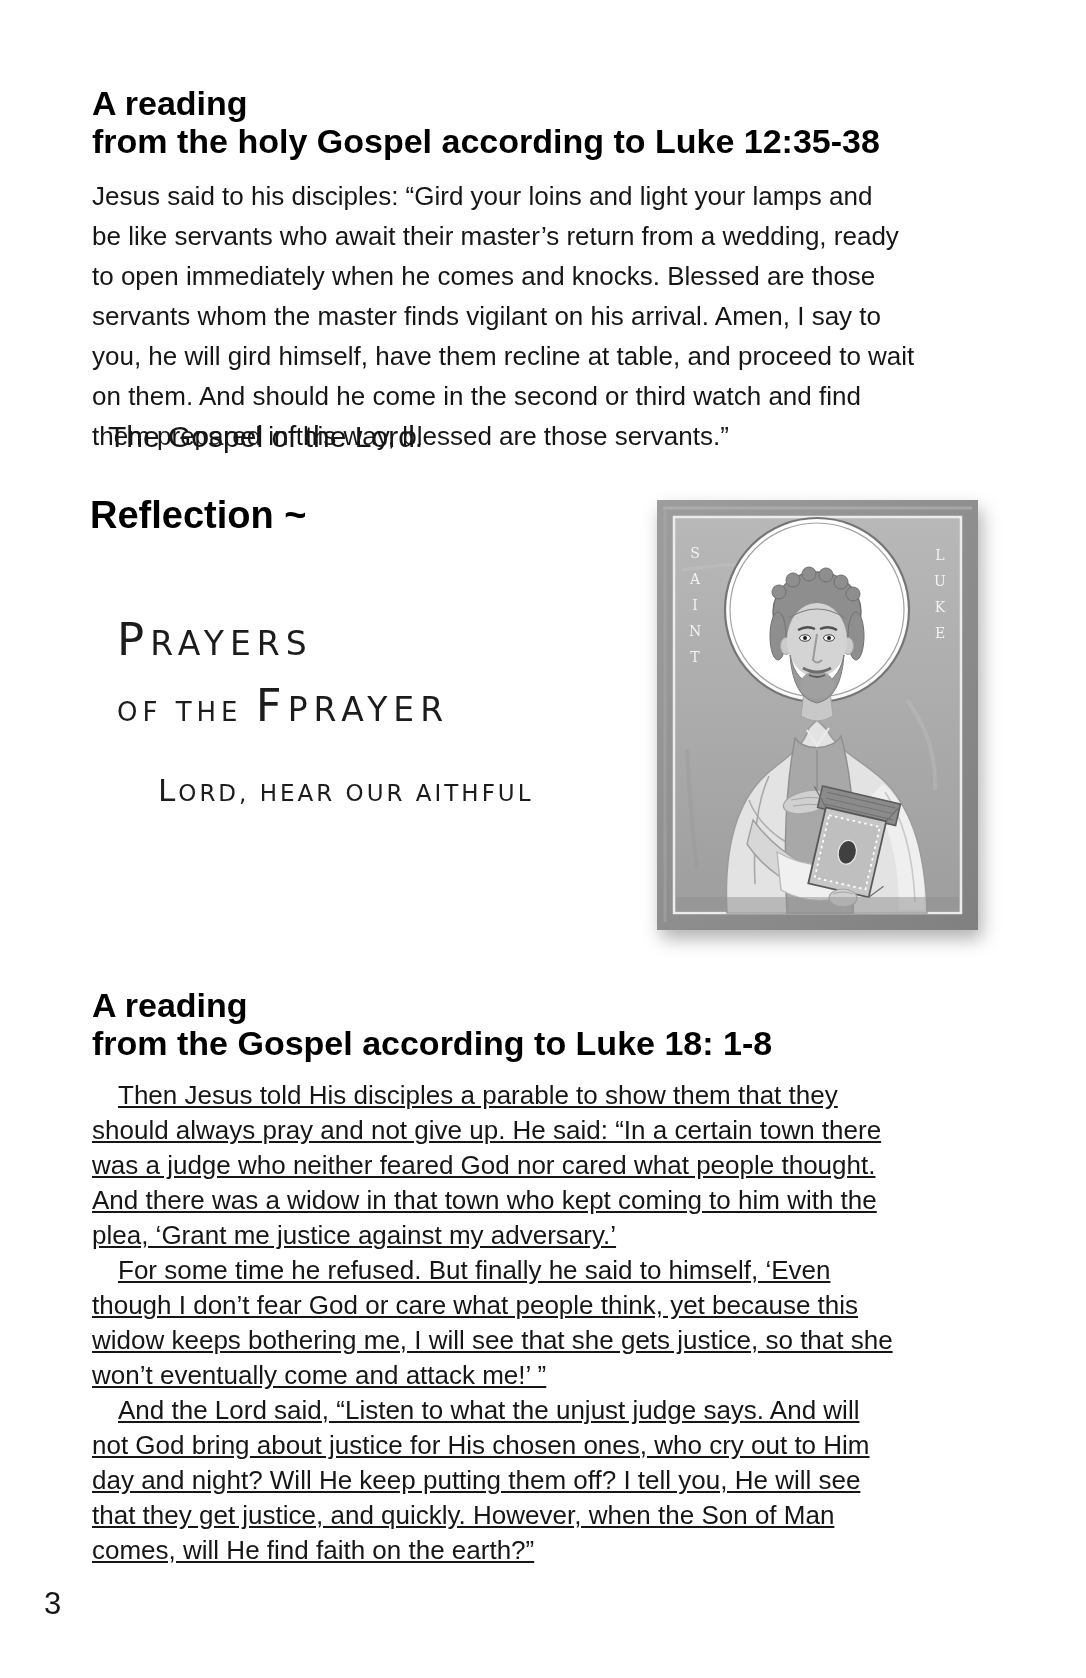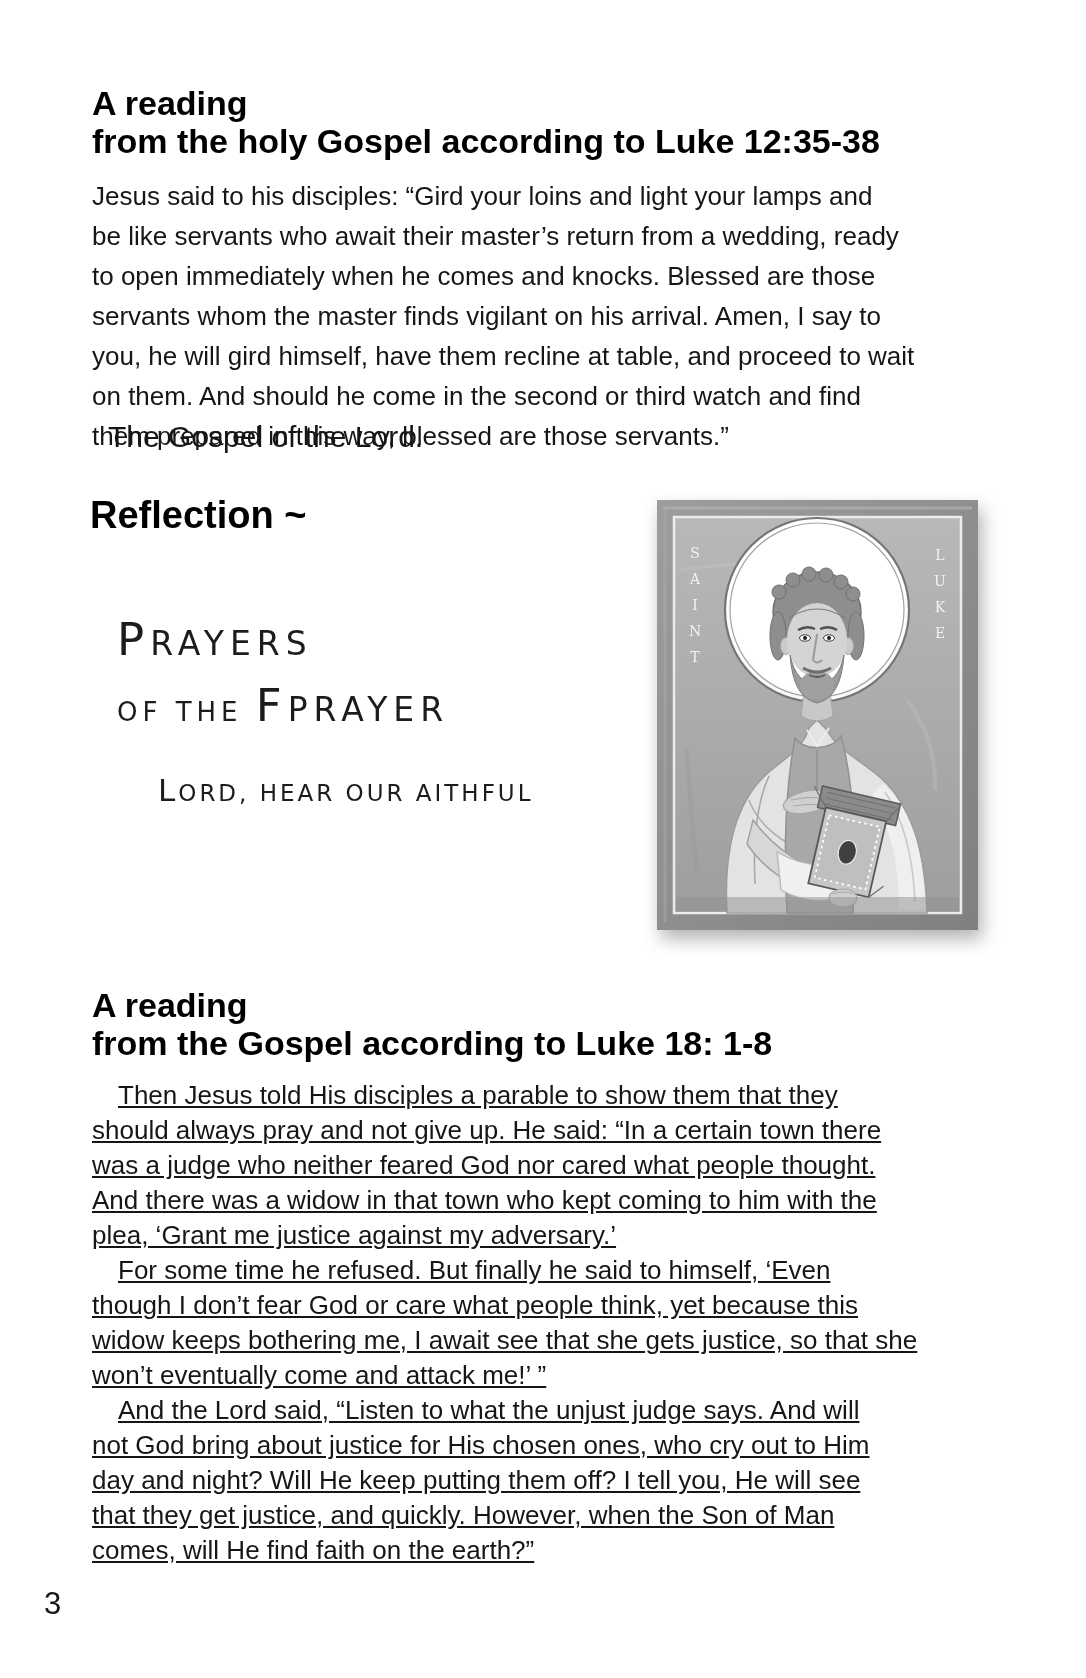--- a/index.html
+++ b/index.html
@@ -241,21 +241,21 @@
 from the Gospel according to Luke 18: 1-8</div>
 
   <div class="gospel-body b2">
     <p class="pre">Then Jesus told His disciples a parable to show them that they
 should always pray and not give up.  He said: “In a certain town there
 was a judge who neither feared God nor cared what people thought.
 And there was a widow in that town who kept coming to him with the
 plea, ‘Grant me justice against my adversary.’</p>
     <p class="pre">For some time he refused.  But finally he said to himself, ‘Even
 though I don’t fear God or care what people think, yet because this
-widow keeps bothering me, I await see that she gets justice, so that she
+widow keeps bothering me, I will see that she gets justice, so that she
 won’t eventually come and attack me!’ ”</p>
     <p class="pre">And the Lord said, “Listen to what the unjust judge says.  And will
 not God bring about justice for His chosen ones, who cry out to Him
 day and night?  Will He keep putting them off?  I tell you, He will see
 that they get justice, and quickly.  However, when the Son of Man
 comes, will He find faith on the earth?”</p>
   </div>
 
   <div class="page-number">3</div>
 

